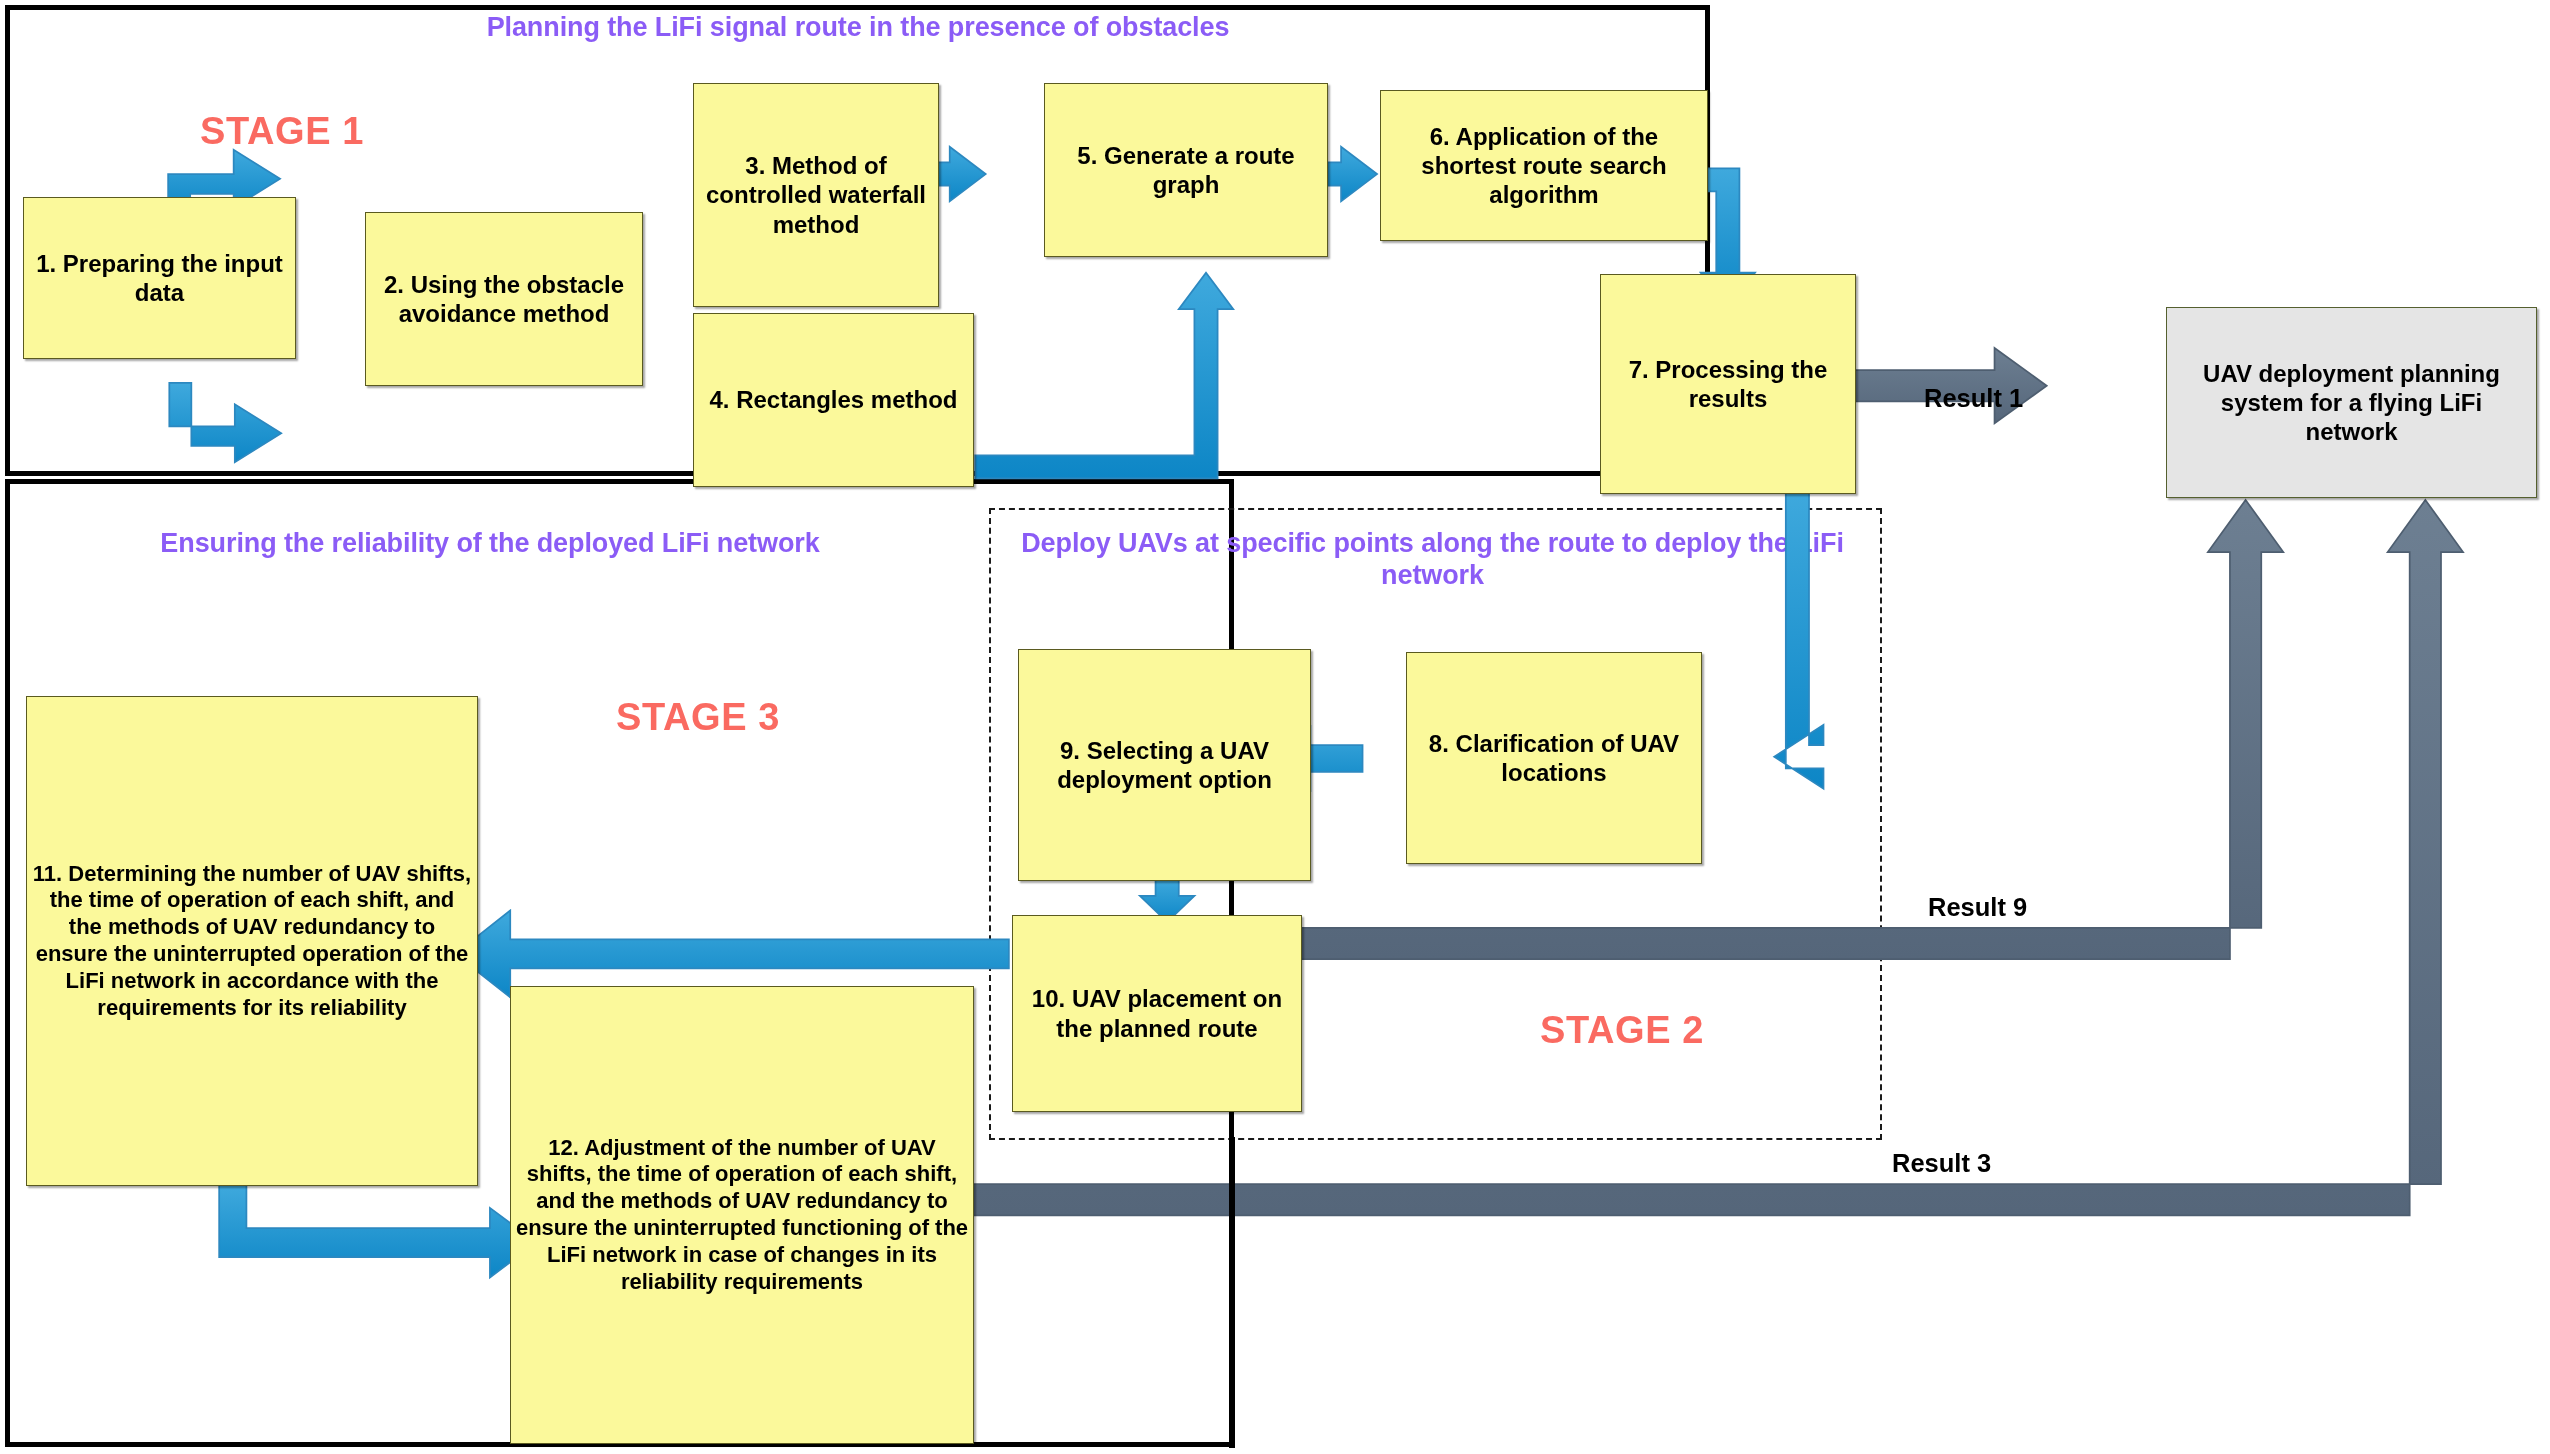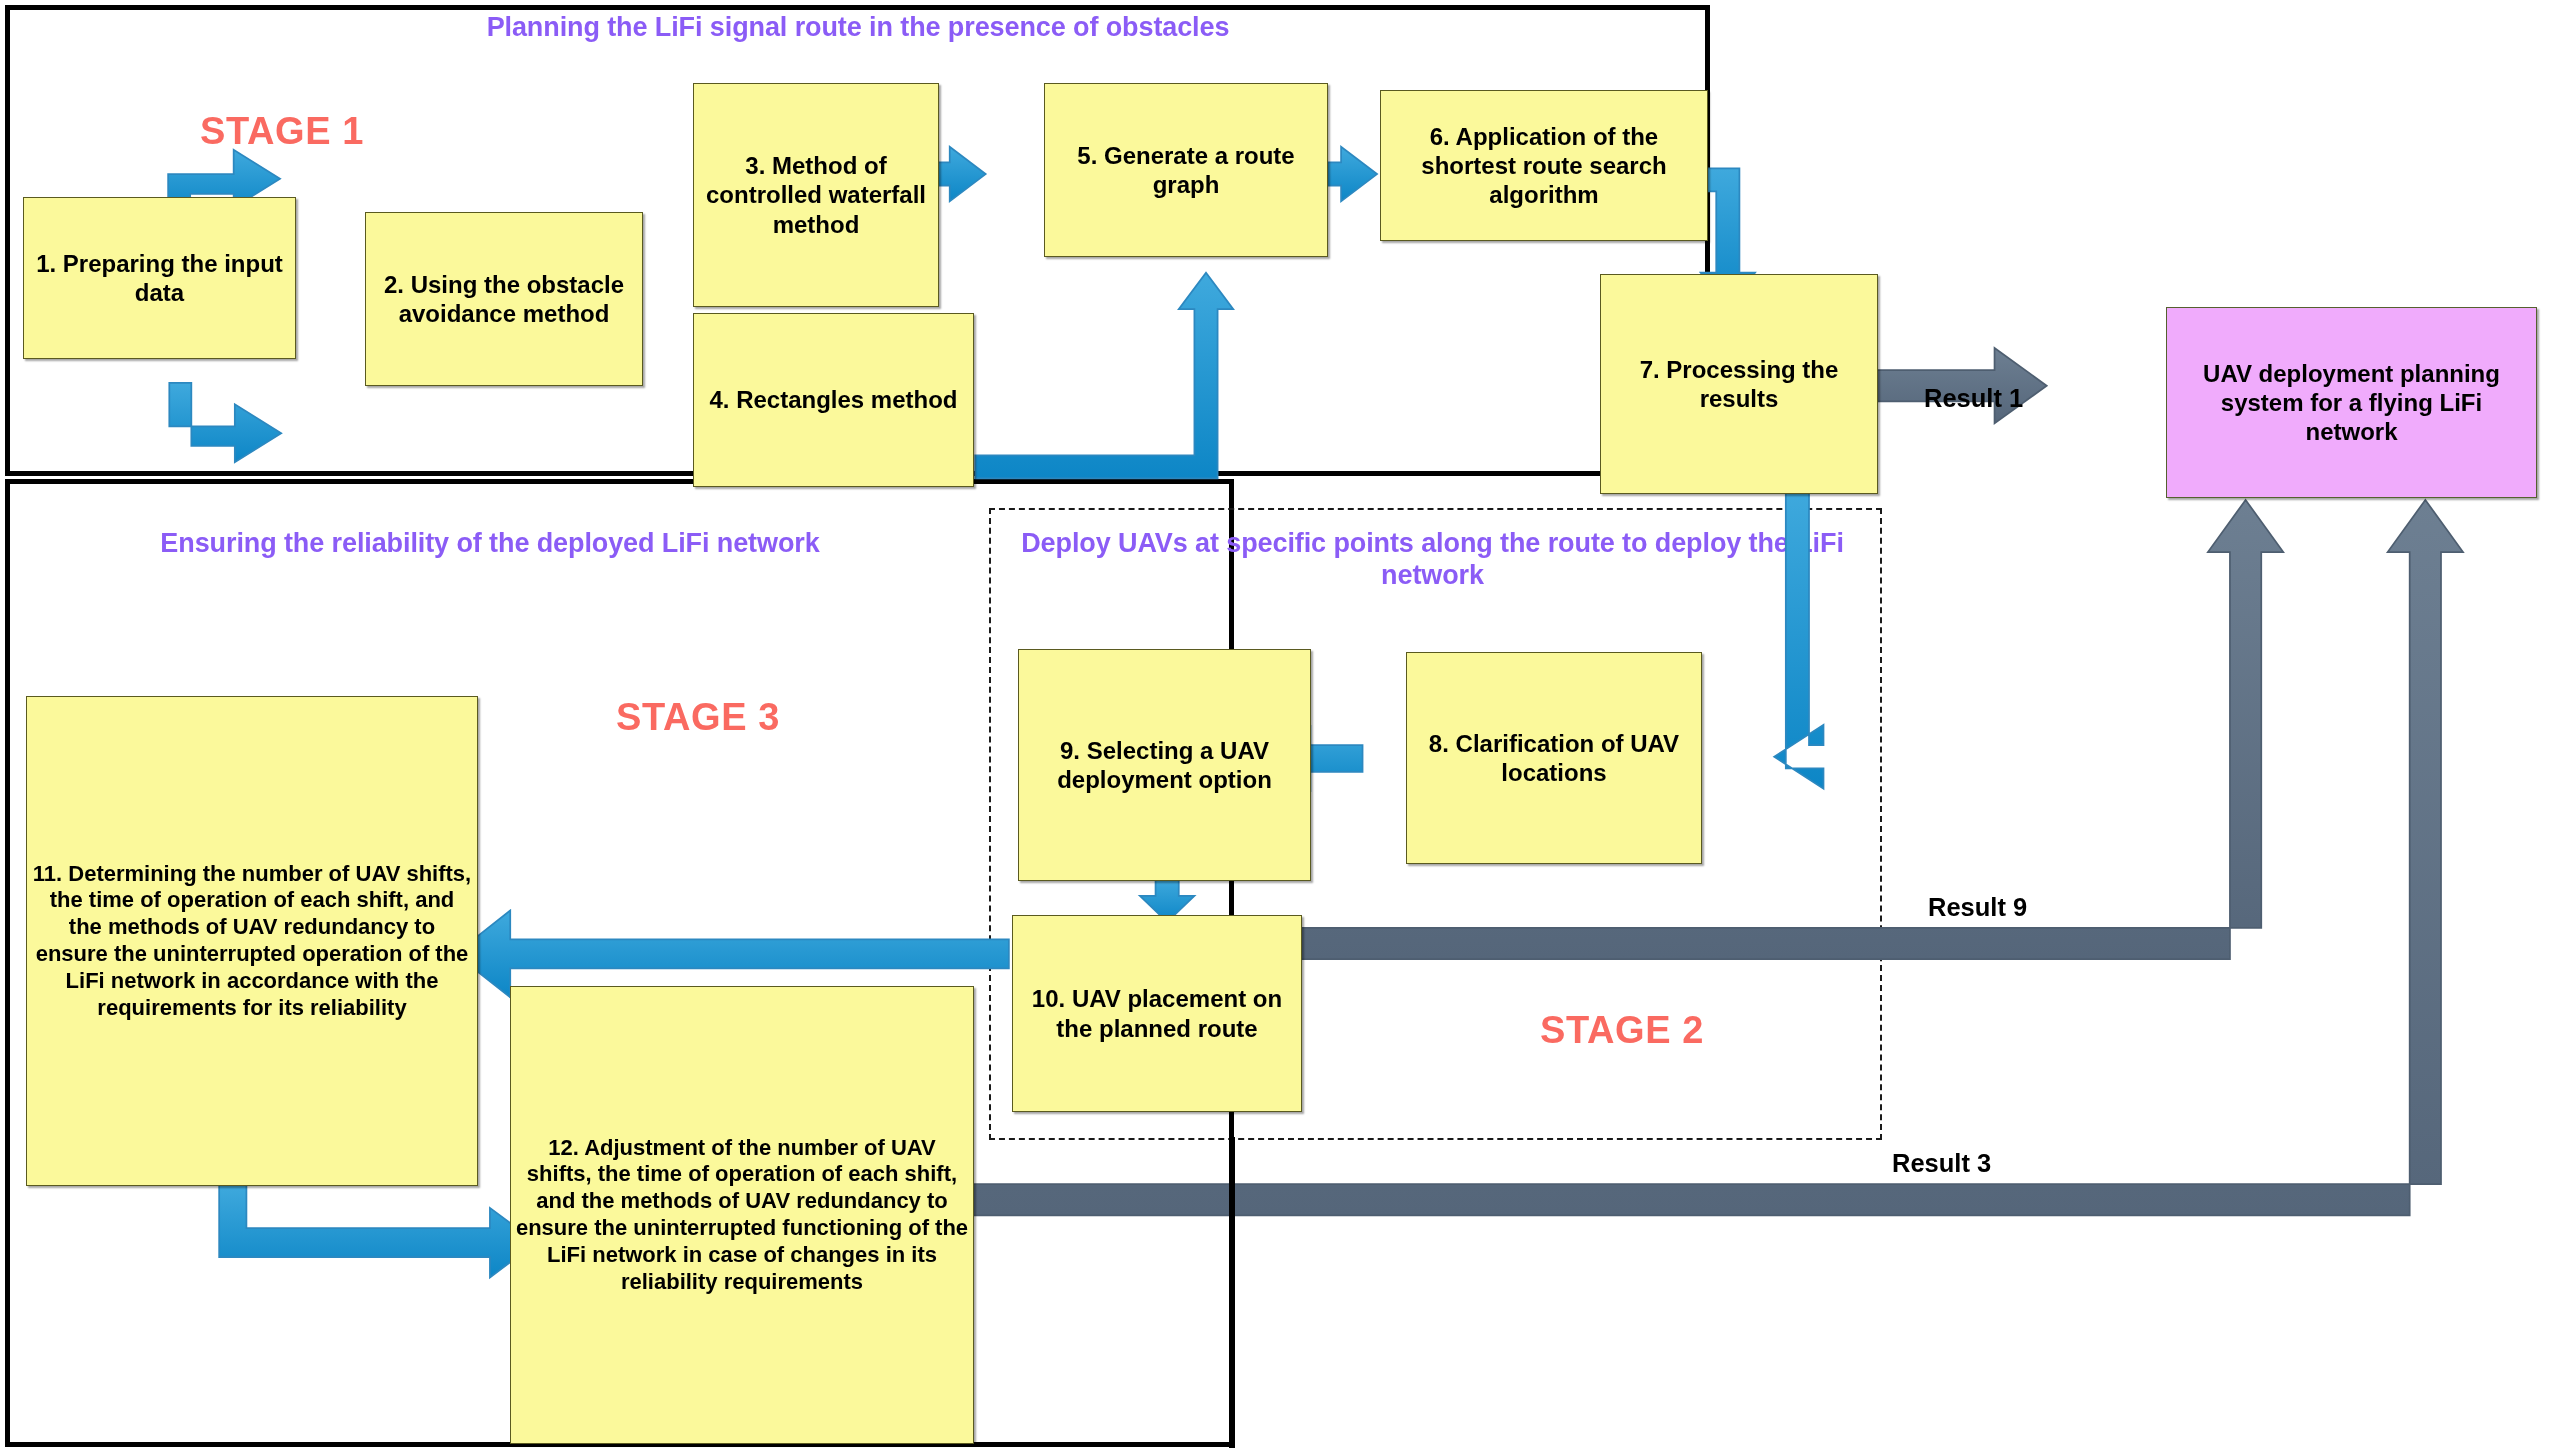--- a/index.html
+++ b/index.html
@@ -45,21 +45,21 @@
     box-shadow:2.3px 2.3px 1.7px rgba(0,0,0,0.35);
     display:flex;
     align-items:center;
     justify-content:center;
     text-align:center;
     color:#000;
     font-weight:700;
     line-height:1.22;
     padding:3.5px 4.6px;
   }
-  .pbox.green{background:#f0abfc;border:1.7px solid #55602f;}
+  .pbox.green{background:#e5e5e5;border:1.7px solid #55602f;}
   .fs42{font-size:24px;}
   .fs38{font-size:22px;}
 
   
   .svg-layer{position:absolute;left:0;top:0;width:2550px;height:1455px;pointer-events:none;}
 
   
   .result-label{
     position:absolute;
     font-size:25.5px;
@@ -167,21 +167,21 @@
   <div class="pbox fs42" style="left:365px;top:212px;width:278px;height:174px;">2. Using the obstacle avoidance method</div>
 
   <div class="pbox fs42" style="left:693px;top:83px;width:246px;height:224px;">3. Method of controlled waterfall method</div>
 
   <div class="pbox fs42" style="left:693px;top:313px;width:281px;height:174px;">4. Rectangles method</div>
 
   <div class="pbox fs42" style="left:1044px;top:83px;width:284px;height:174px;">5. Generate a route graph</div>
 
   <div class="pbox fs42" style="left:1380px;top:90px;width:328px;height:151px;">6. Application of the shortest route search algorithm</div>
 
-  <div class="pbox fs42" style="left:1600px;top:274px;width:278px;height:220px;">7. Processing the results</div>
+  <div class="pbox fs42" style="left:1600px;top:274px;width:256px;height:220px;">7. Processing the results</div>
 
   <div class="pbox fs42" style="left:1406px;top:652px;width:296px;height:212px;">8. Clarification of UAV locations</div>
 
   <div class="pbox fs42" style="left:1018px;top:649px;width:293px;height:232px;">9. Selecting a UAV deployment option</div>
 
   <div class="pbox fs42" style="left:1012px;top:915px;width:290px;height:197px;">10. UAV placement on the planned route</div>
 
   <div class="pbox fs38" style="left:26px;top:696px;width:452px;height:490px;">11. Determining the number of UAV shifts, the time of operation of each shift, and the methods of UAV redundancy to ensure the uninterrupted operation of the LiFi network in accordance with the requirements for its reliability</div>
 
   <div class="pbox fs38" style="left:510px;top:986px;width:464px;height:458px;">12. Adjustment of the number of UAV shifts, the time of operation of each shift, and the methods of UAV redundancy to ensure the uninterrupted functioning of the LiFi network in case of changes in its reliability requirements</div>

